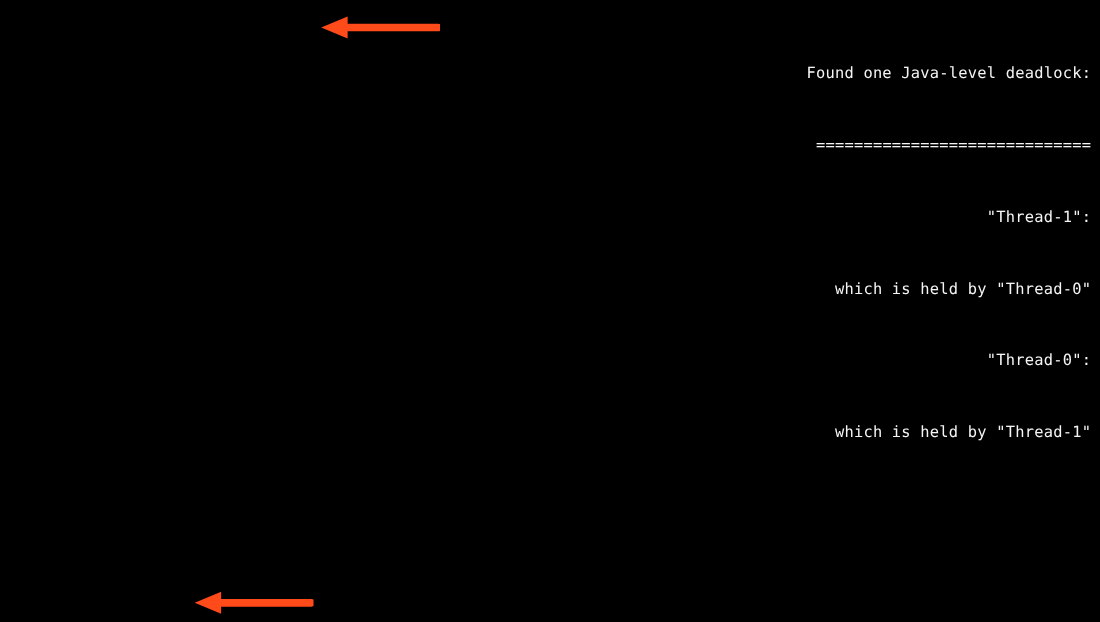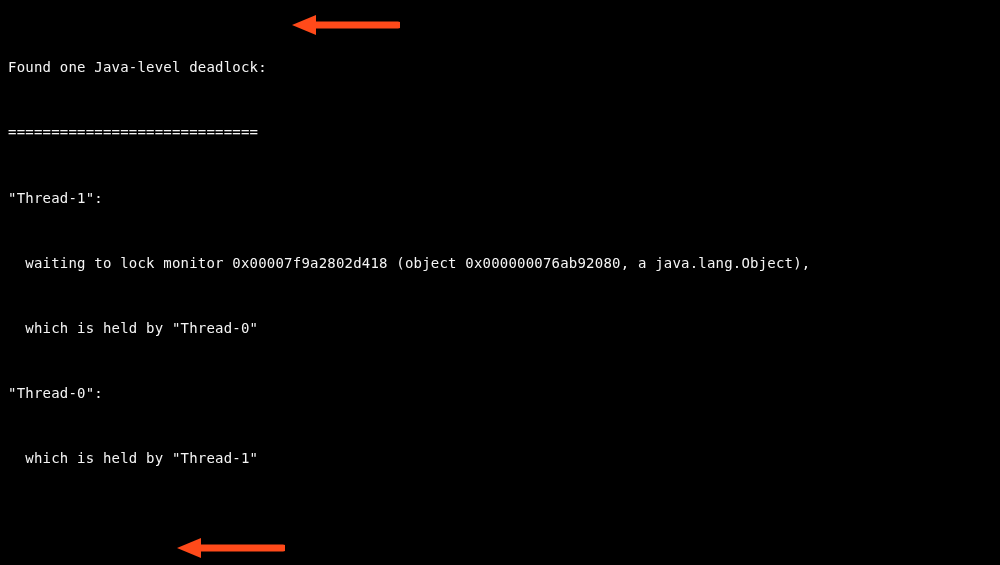--- a/index.html
+++ b/index.html
@@ -18,37 +18,37 @@
       padding: 14px 8px;
       position: relative;
       overflow: hidden;
     }
     .terminal {
       white-space: pre;
       letter-spacing: 0.2px;
     }
     .line {
       display: block;
+      text-align: right;
     }
     .arrow {
       position: absolute;
       pointer-events: none;
     }
     .arrow svg {
       display: block;
     }
   </style>
 </head>
 <body>
 
 <div class="terminal">
   <span class="line">Found one Java-level deadlock:</span>
   <span class="line">=============================</span>
   <span class="line">"Thread-1":</span>
-  <span class="line">  waiting to lock monitor 0x00007f9a2802d418 (object 0x000000076ab92080, a java.lang.Object),</span>
   <span class="line">  which is held by "Thread-0"</span>
   <span class="line">"Thread-0":</span>
   <span class="line">  which is held by "Thread-1"</span>
   <span class="line"></span>
   
   
   
   
   
   

